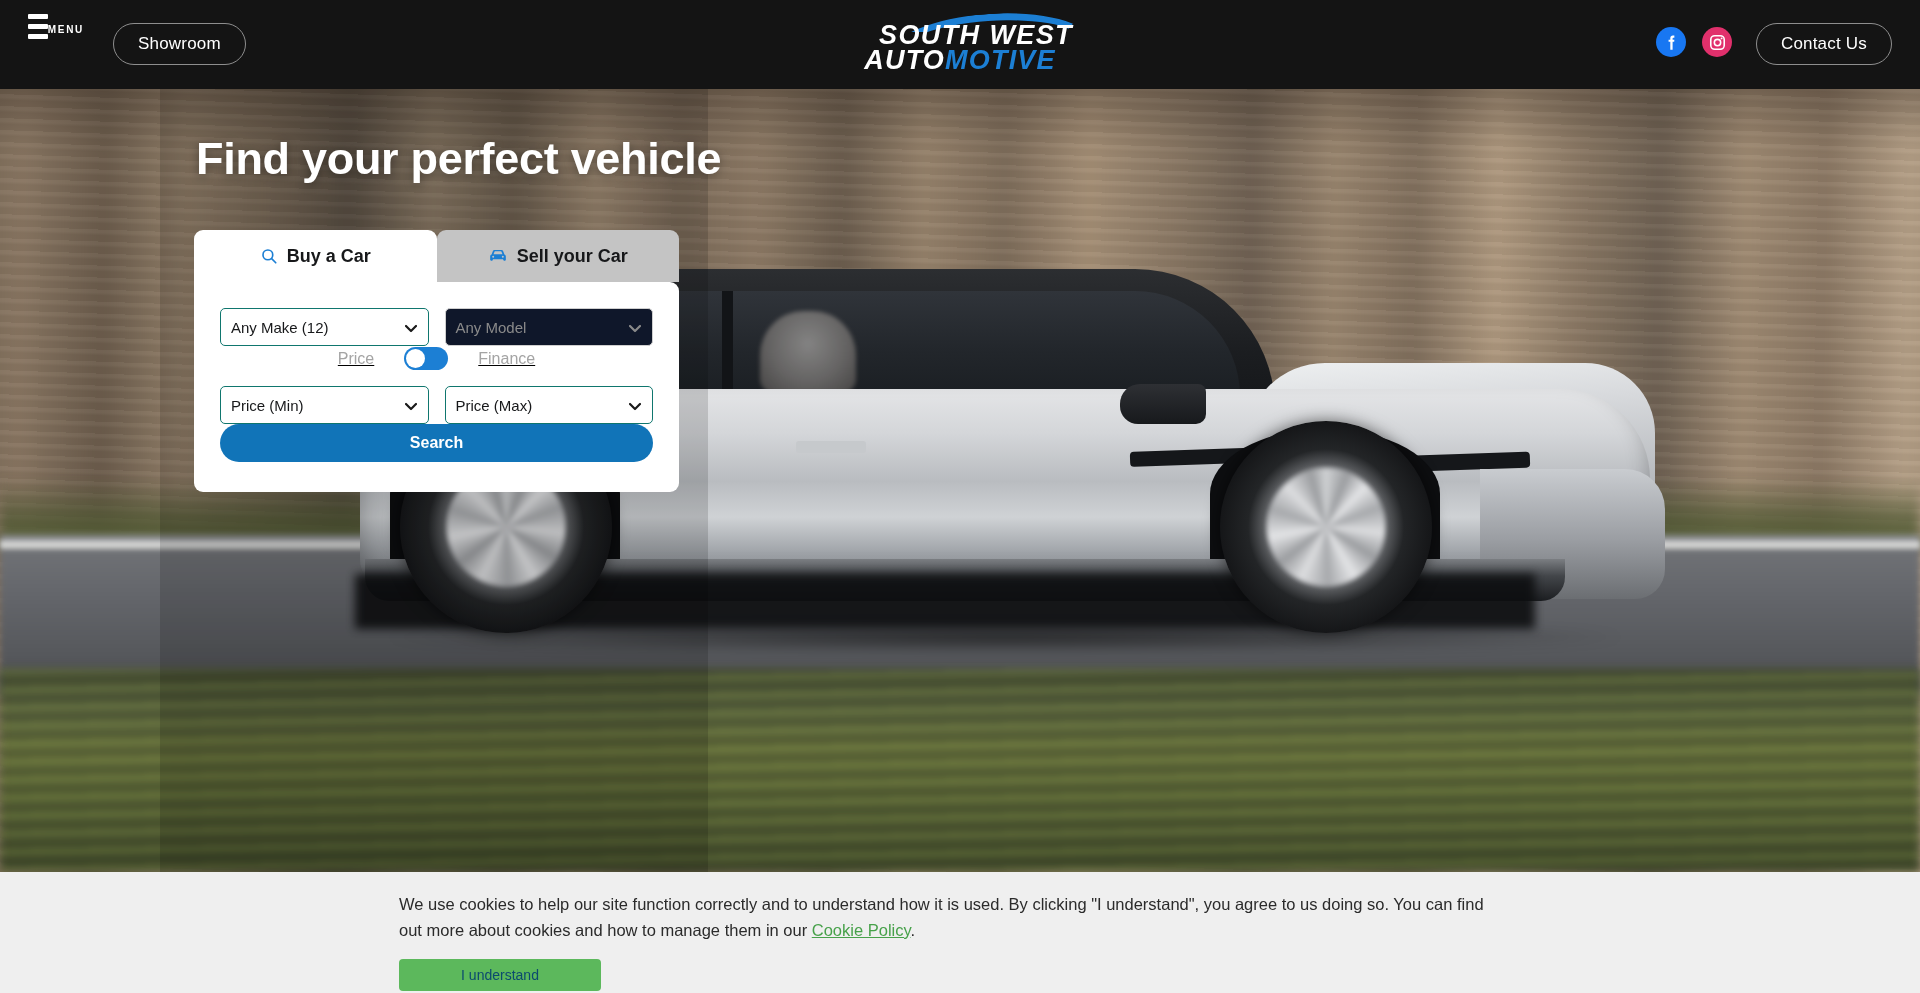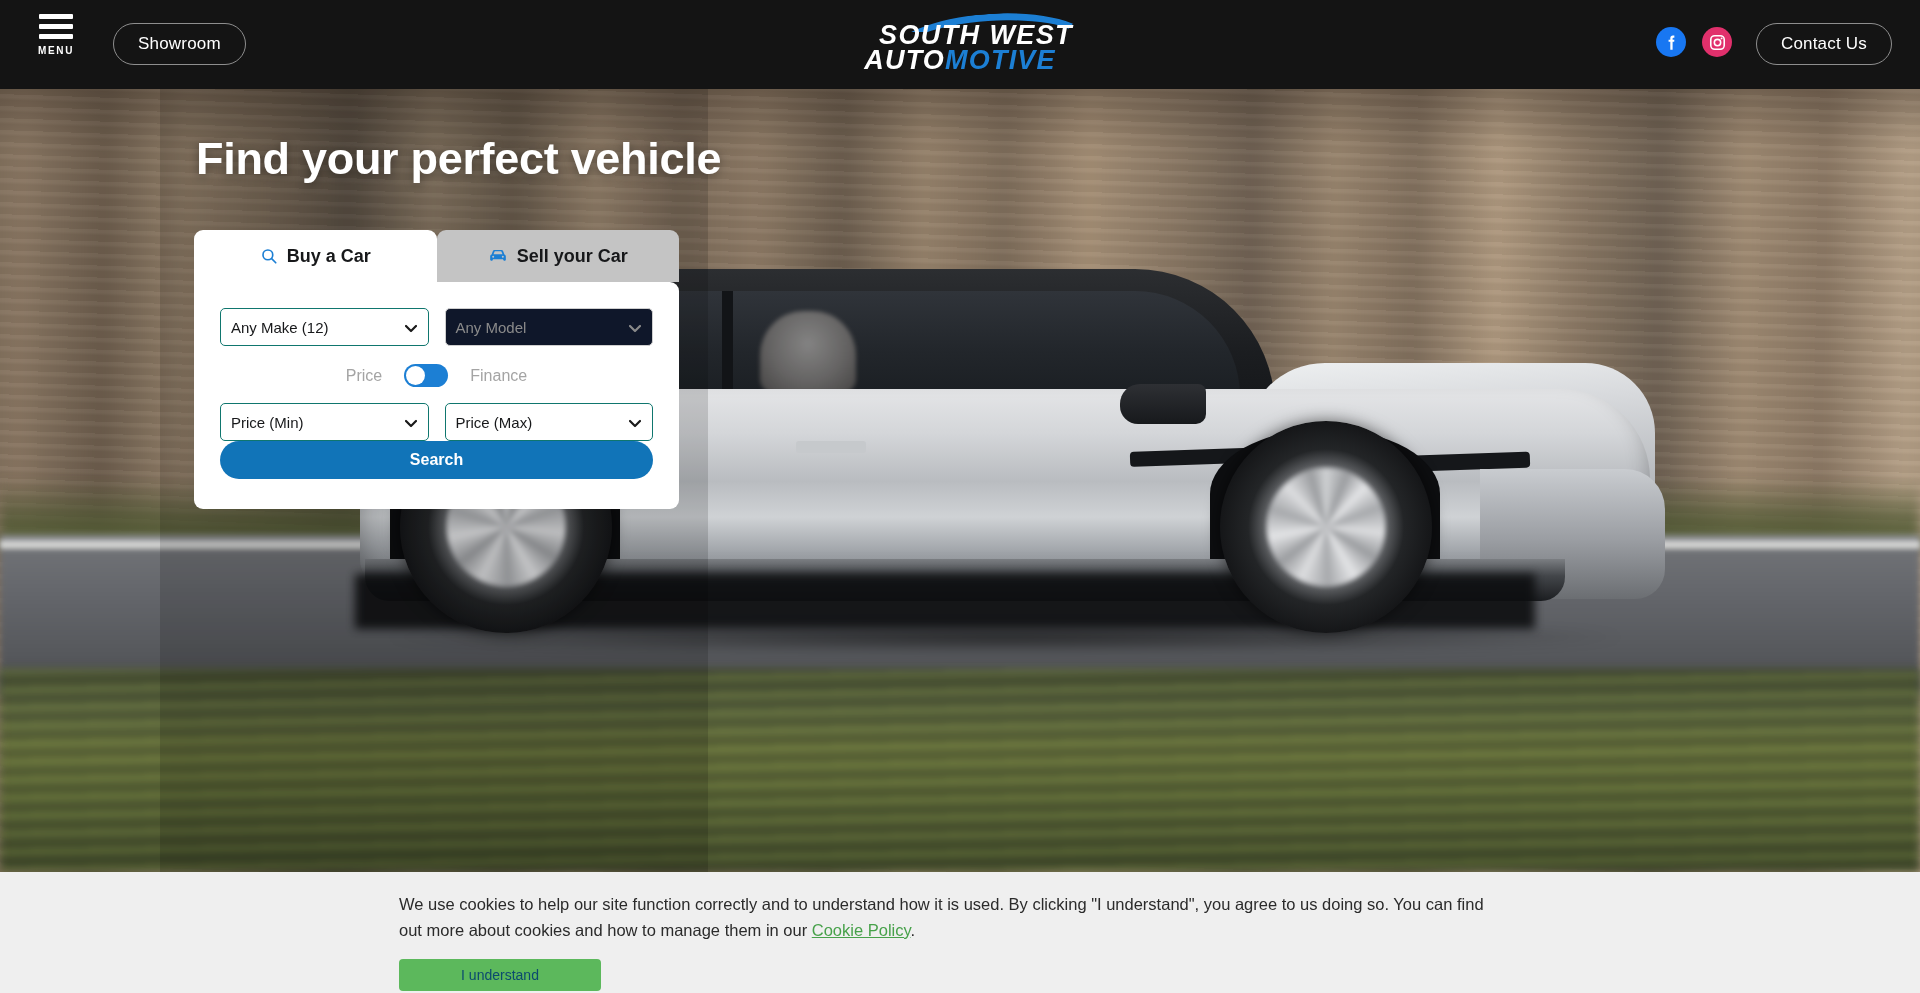--- a/index.html
+++ b/index.html
@@ -21,21 +21,21 @@
     background: #141414;
     z-index: 40;
   }
 
   .menu-toggle {
     position: absolute;
     left: 28px;
     top: 14px;
     width: 56px;
     display: flex;
-    flex-direction: column;
+    flex-direction: row;
     align-items: center;
     cursor: pointer;
   }
   .menu-bars { width: 34px; }
   .menu-bars span {
     display: block;
     height: 5px;
     background: #ffffff;
     margin-bottom: 5px;
     border-radius: 1px;
@@ -463,22 +463,23 @@
     position: absolute;
     right: 11px;
     top: 50%;
     transform: translateY(-50%);
   }
 
   .toggle-row {
     display: flex;
     align-items: center;
     justify-content: center;
-    gap: 22px;
-    margin: 18px 0 16px 0;
+    gap: 30px;
+    margin: 1px 0 16px 0;
+    text-decoration: underline;
   }
   .toggle-label {
     font-size: 16px;
     color: #a4a4a4;
   }
   .toggle {
     width: 44px; height: 23px;
     border-radius: 12px;
     background: #1c7fd4;
     position: relative;

